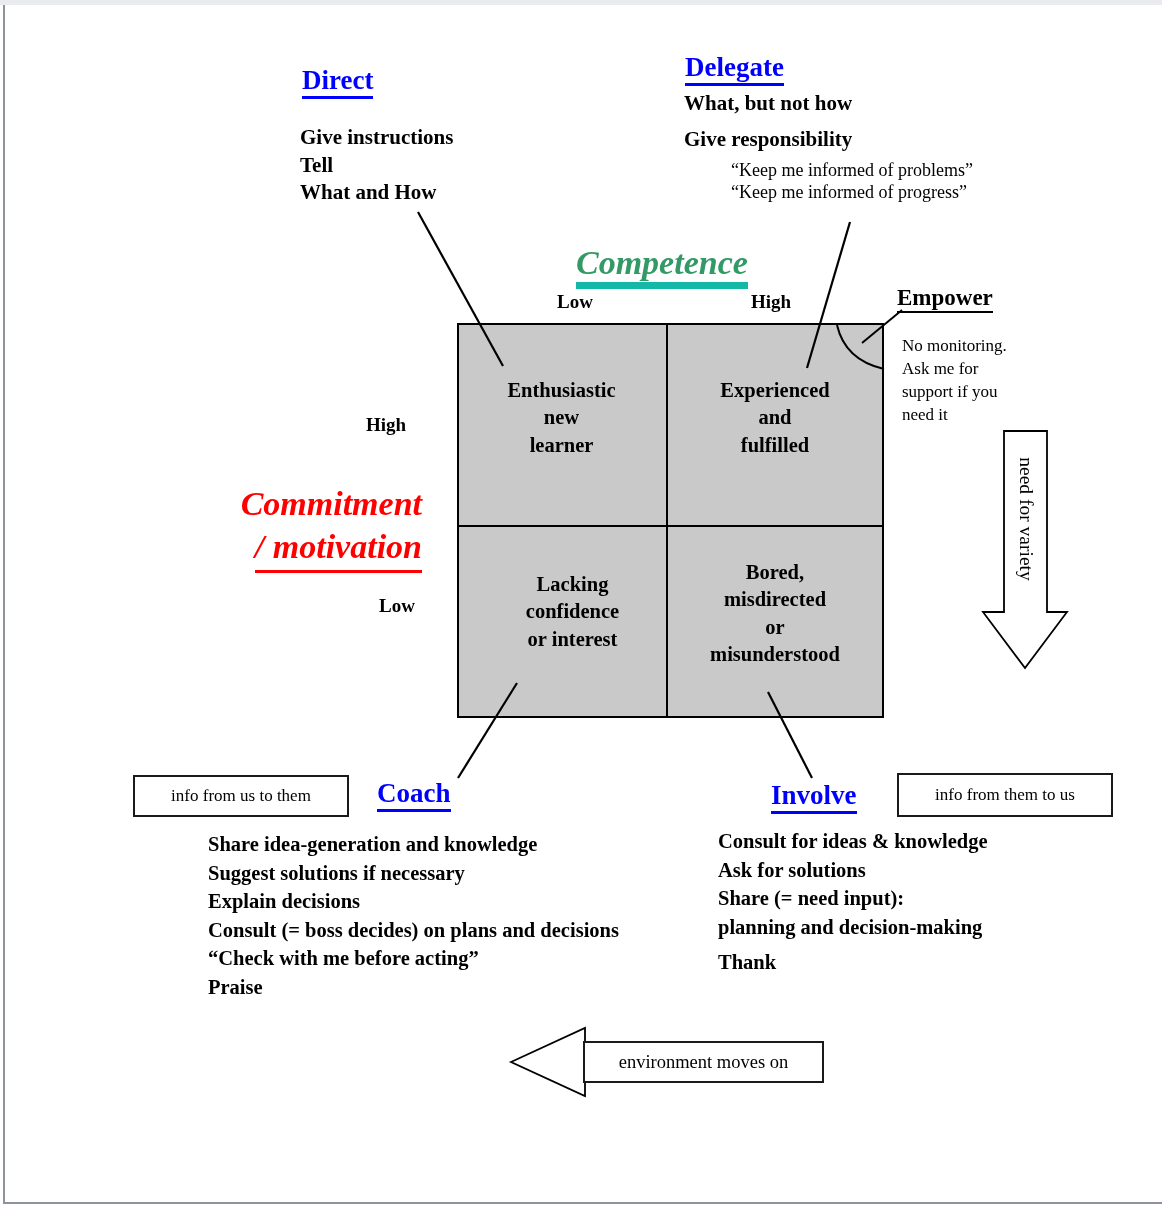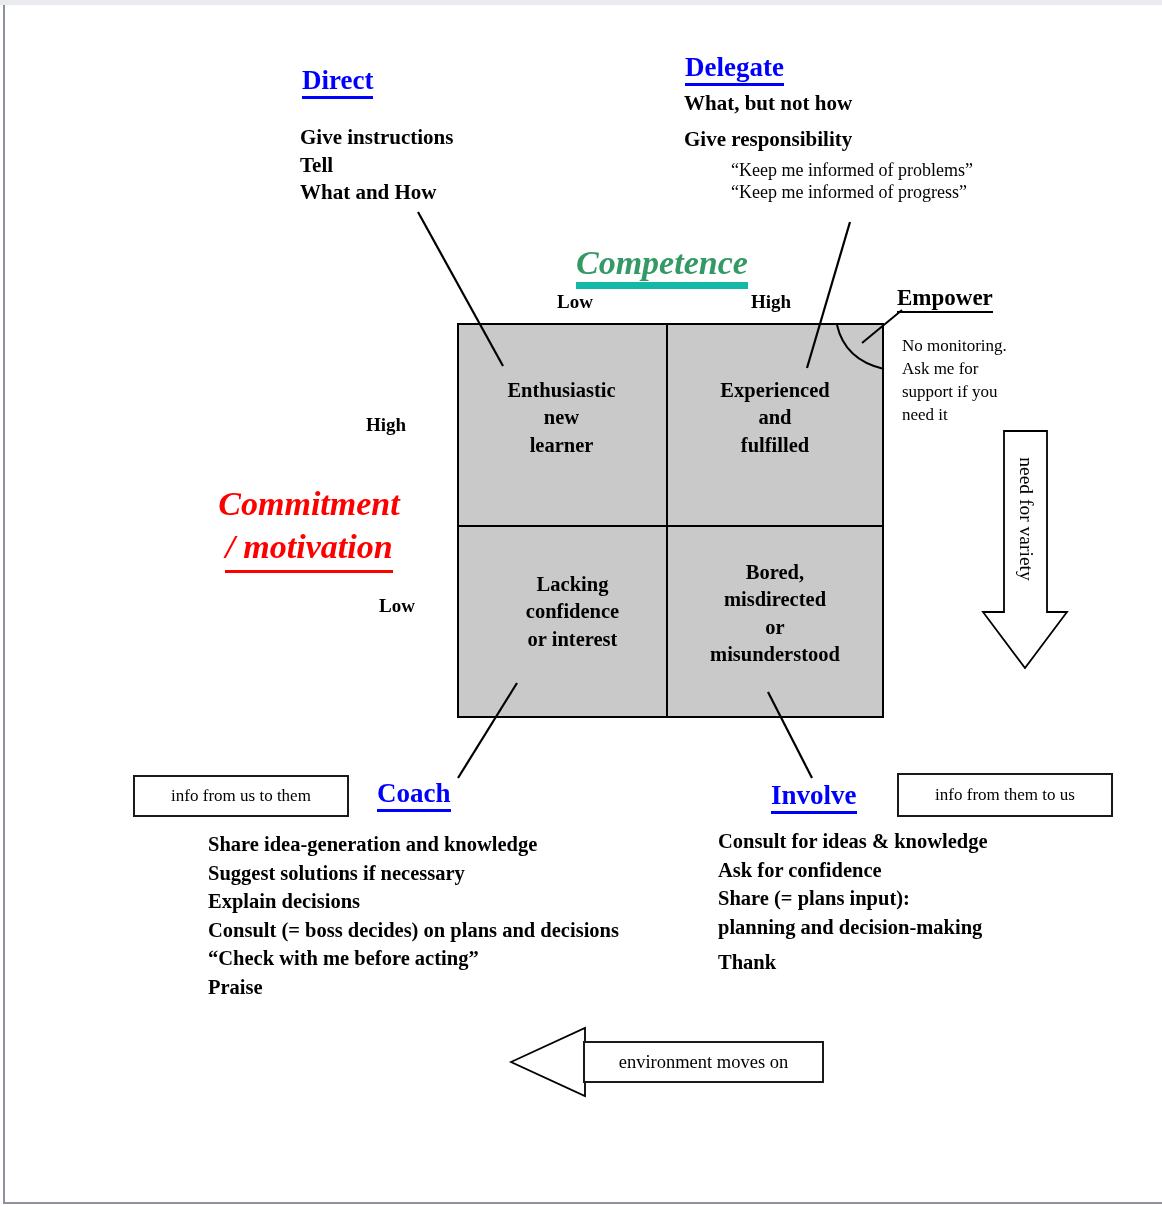--- a/index.html
+++ b/index.html
@@ -2,21 +2,21 @@
 <html><head>
 <meta charset="utf-8">
 <style>
   html,body{margin:0;padding:0;background:#ffffff;}
   body{
     width:1162px;height:1207px;position:relative;overflow:hidden;
     font-family:"Liberation Serif","DejaVu Serif",serif;color:#000;
   }
   .abs{position:absolute;}
   .pre{white-space:pre-line;}
-  .ctr{text-align:center;}
+  .ctr{text-align:right;}
   
   .top-strip{left:0;top:0;width:1162px;height:5px;background:#e9ebee;}
   .left-edge{left:3px;top:5px;width:2px;height:1198px;background:#8e939b;}
   .bottom-edge{left:3px;top:1202px;width:1159px;height:2px;background:#8e939b;}
 
   
   .h-blue{font-size:27px;font-weight:bold;color:#0000FF;display:inline-block;
           border-bottom:3px solid #0000FF;line-height:1.08;padding-bottom:1px;}
   .h-green{font-size:34px;font-weight:bold;font-style:italic;color:#339966;display:inline-block;
            border-bottom:7px solid #14b8a6;line-height:1.05;padding-bottom:1px;}
@@ -146,21 +146,21 @@
   <div class="coach-item">Consult (= boss decides) on plans and decisions</div>
   <div class="coach-item">“Check with me before acting”</div>
   <div class="coach-item">Praise</div>
 </div>
 
 <div class="abs" style="left:771px;top:781px;">
   <span class="h-blue">Involve</span>
 </div>
 <div class="abs" style="left:718px;top:827px;">
   <div class="involve-item">Consult for ideas &amp; knowledge</div>
-  <div class="involve-item">Ask for confidence</div>
-  <div class="involve-item">Share (= plans input):</div>
+  <div class="involve-item">Ask for solutions</div>
+  <div class="involve-item">Share (= need input):</div>
   <div class="involve-item">planning and decision-making</div>
   <div class="involve-item last">Thank</div>
 </div>
 
 <div class="abs env-box">
   <span>environment moves on</span>
 </div>
 
 </body></html>

